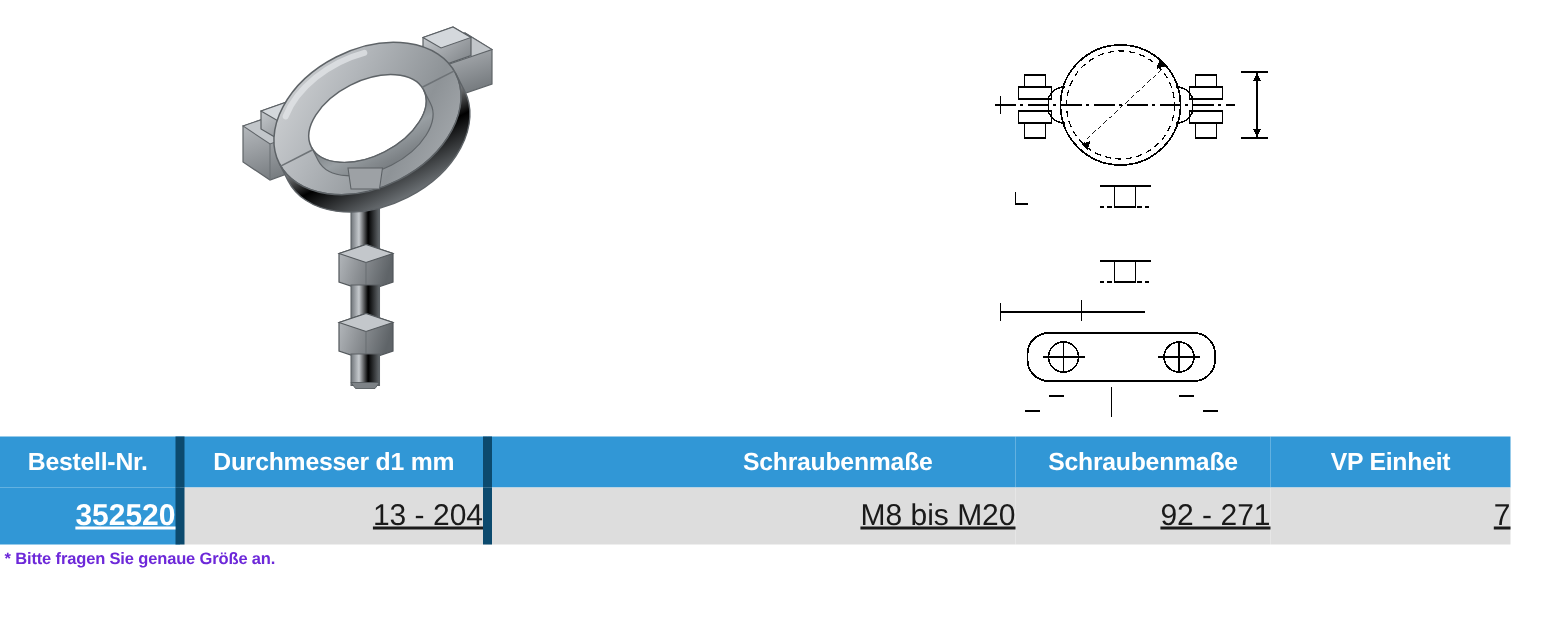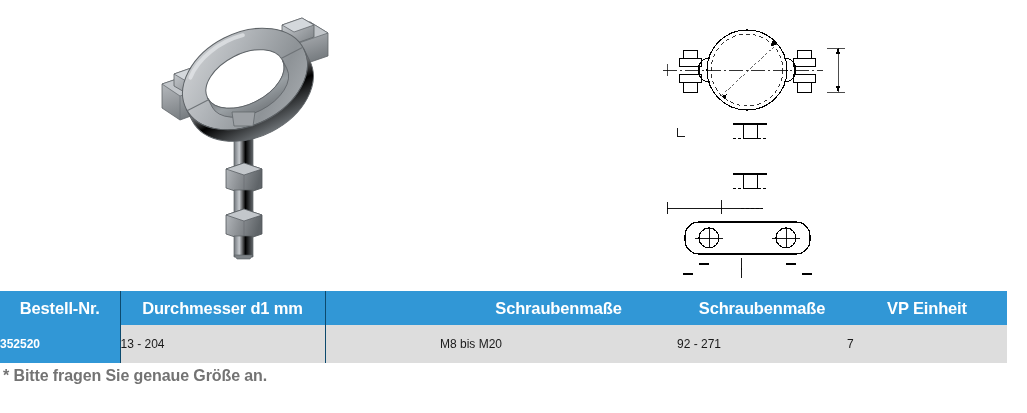--- a/index.html
+++ b/index.html
@@ -56,47 +56,48 @@
     font-weight: bold;
     height: 34px;
     padding: 0;
     text-align: center;
     vertical-align: middle;
     letter-spacing: -0.15px;
   }
   #spec-table tr.data-row td {
     background: #dddddd;
     color: #1a1a1a;
-    font-size: 12px;
+    font-size: 20px;
     font-weight: normal;
     height: 38px;
     padding: 0;
-    text-align: left;
+    text-align: right;
     vertical-align: middle;
+    text-decoration: underline;
   }
   #spec-table tr.data-row td.order-cell {
     background: #3197d6;
     color: #ffffff;
     font-weight: bold;
   }
   #spec-table th.sep-right,
   #spec-table td.sep-right {
-    border-right: 1px solid #0c4a6e;
+    border-right: 6px solid #0c4a6e;
   }
   #spec-table tr.header-row th.blank-head {
     font-size: 0;
   }
 
   
   #footnote {
     position: absolute;
     left: 3px;
     top: 367px;
-    color: #737373;
-    font-size: 16px;
+    color: #6d28d9;
+    font-size: 11px;
     font-weight: bold;
     letter-spacing: -0.1px;
     white-space: nowrap;
   }
 
   
   .noselect { user-select: none; }
 </style>
 </head>
 <body>

